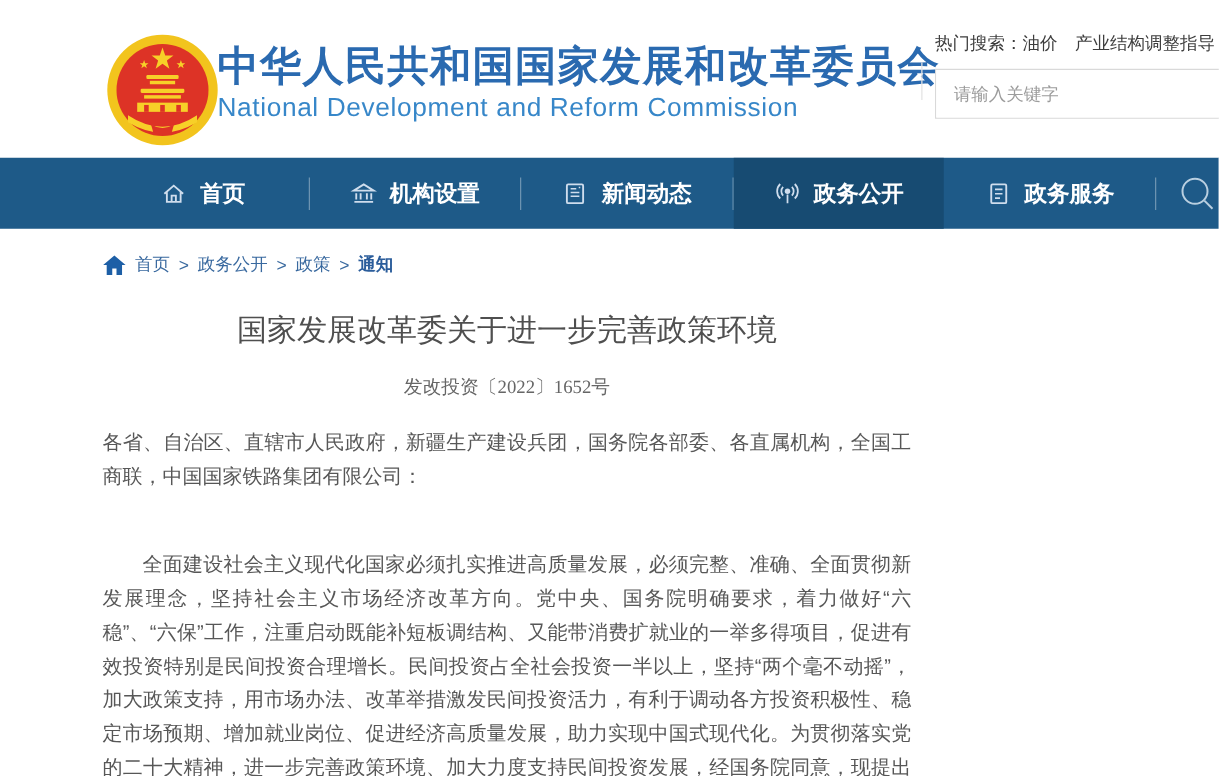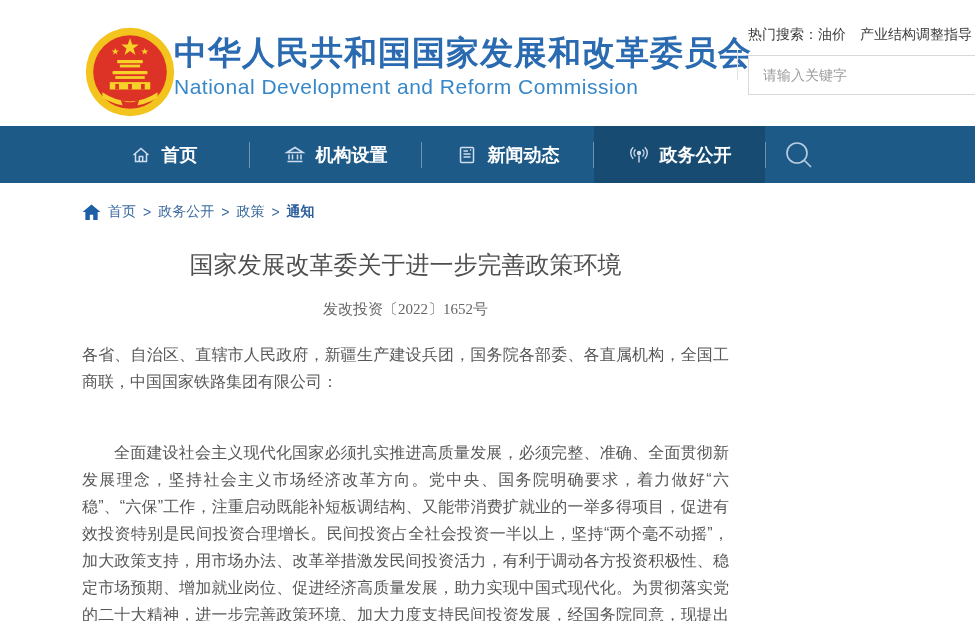--- a/index.html
+++ b/index.html
@@ -124,20 +124,27 @@
   <div class="nav-sep"></div>
 
   <div class="nav-item active">
     <svg width="22" height="22" viewBox="0 0 22 22">
       <circle cx="11" cy="9" r="2.2" fill="#cfdded"></circle>
       <path d="M7.5,12.5 a5,5 0 0 1 0,-7 M14.5,5.5 a5,5 0 0 1 0,7 M5.2,14.8 a8,8 0 0 1 0,-11.6 M16.8,3.2 a8,8 0 0 1 0,11.6 M11,11.5 V18.5" fill="none" stroke="#cfdded" stroke-width="1.4"></path>
     </svg>
     <span>政务公开</span>
   </div>
 
+  <div class="nav-item">
+    <svg width="22" height="22" viewBox="0 0 22 22">
+      <rect x="5" y="3.5" width="12" height="15" rx="1" fill="none" stroke="#cfdded" stroke-width="1.5"></rect>
+      <path d="M8,7.5 H14 M8,11 H14 M8,14.5 H12" fill="none" stroke="#cfdded" stroke-width="1.3"></path>
+    </svg>
+    <span>政务服务</span>
+  </div>
 
   <div class="nav-sep"></div>
 
   <div class="nav-search">
     <svg width="34" height="34" viewBox="0 0 34 34">
       <circle cx="15" cy="15" r="10" fill="none" stroke="#b9cfe0" stroke-width="1.6"></circle>
       <path d="M22.5,22.5 L29,29" stroke="#b9cfe0" stroke-width="1.6"></path>
     </svg>
   </div>
 </div>

